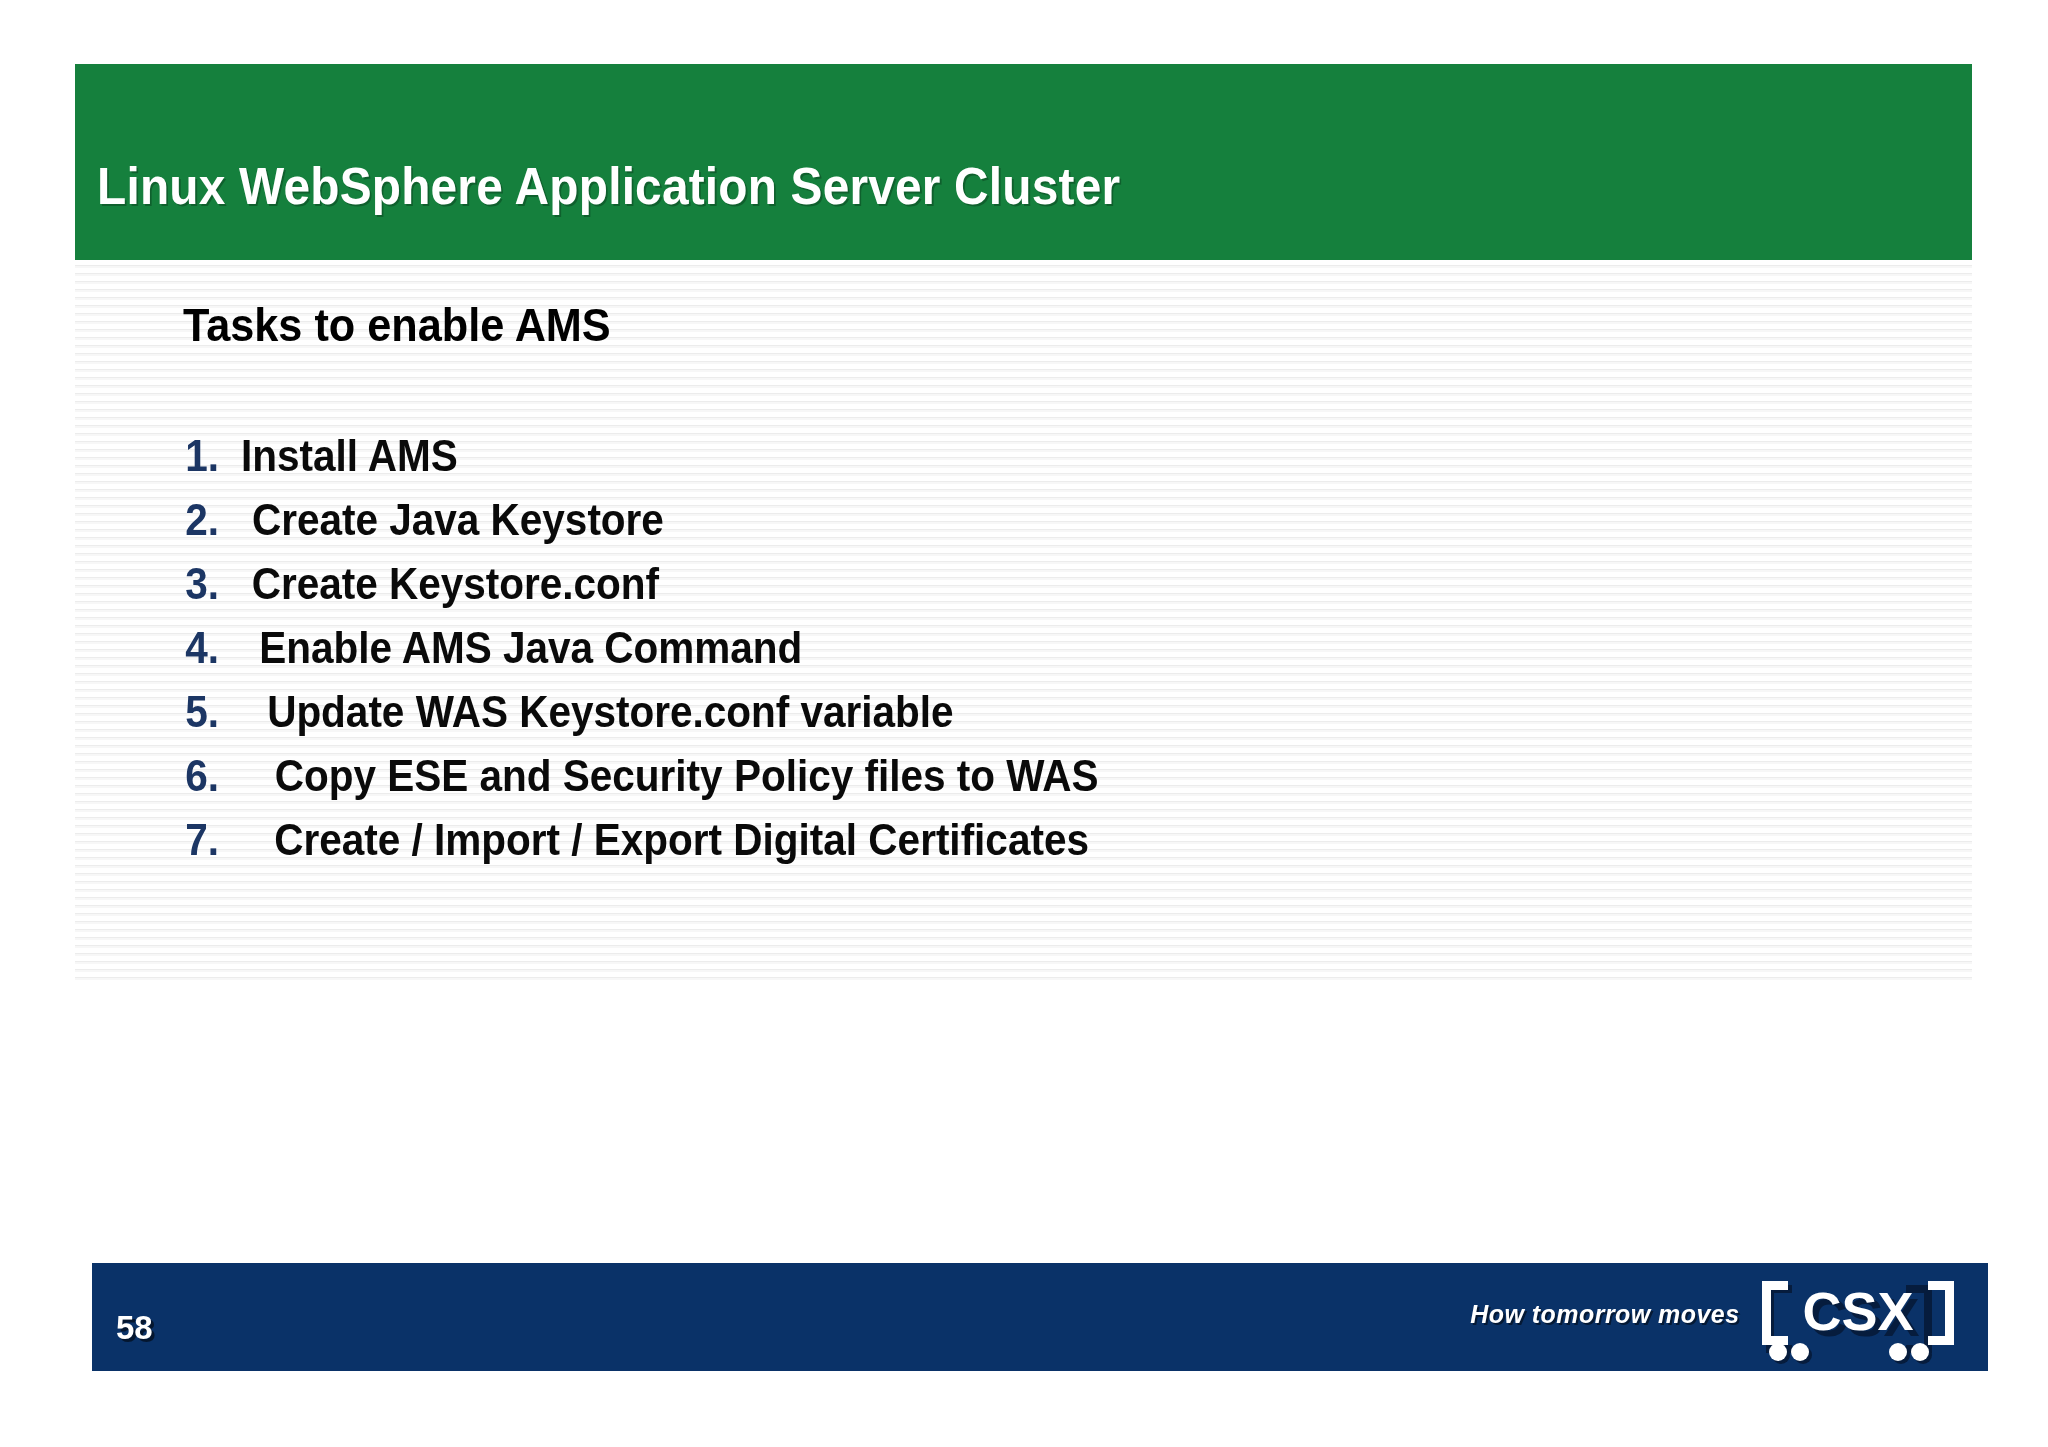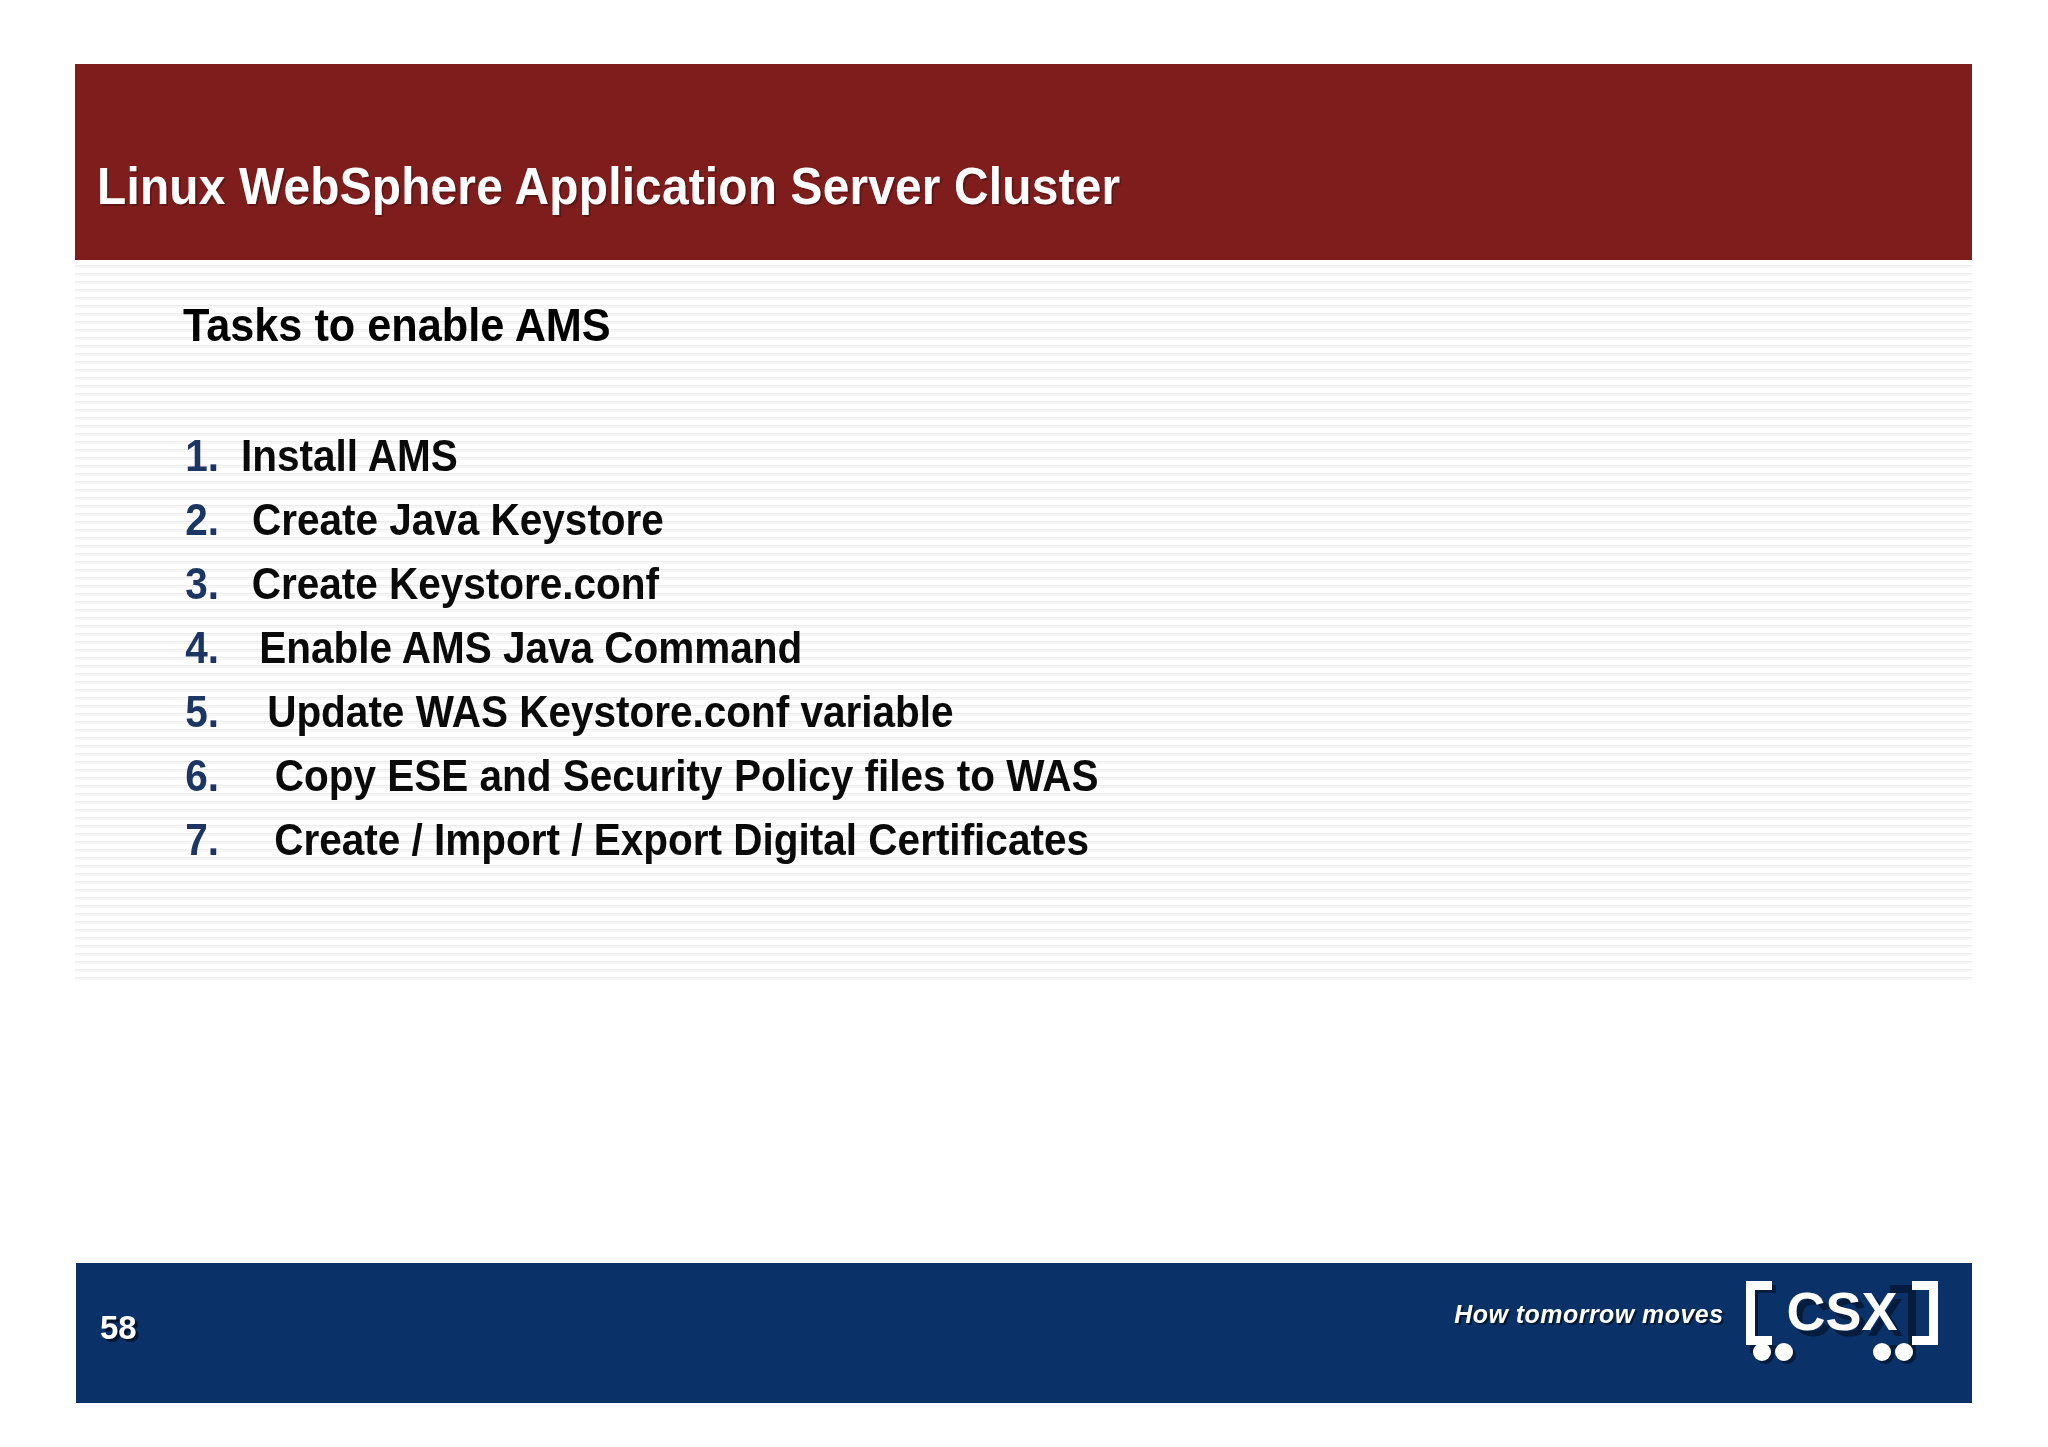--- a/index.html
+++ b/index.html
@@ -21,21 +21,21 @@
     background: #ffffff;
   }
 
   
   .title-bar {
     position: absolute;
     left: 75px;
     top: 64px;
     width: 1897px;
     height: 196px;
-    background: #7f1d1d;
+    background: #15803d;
     box-sizing: border-box;
   }
   .title-text {
     position: absolute;
     left: 22px;
     bottom: 44px;
     color: #ffffff;
     font-size: 52px;
     font-weight: bold;
     letter-spacing: 0.2px;
@@ -103,24 +103,24 @@
     color: #0a0a0a;
     font-size: 45px;
     font-weight: bold;
     transform: scaleX(0.9);
     transform-origin: left baseline;
   }
 
   
   .footer-bar {
     position: absolute;
-    left: 76px;
+    left: 92px;
     top: 1263px;
     width: 1896px;
-    height: 140px;
+    height: 108px;
     background: #0a3268;
   }
   .page-number {
     position: absolute;
     left: 24px;
     top: 46px;
     color: #ffffff;
     font-size: 33px;
     font-weight: bold;
     text-shadow: 3px 3px 0 rgba(0,0,0,0.55);

